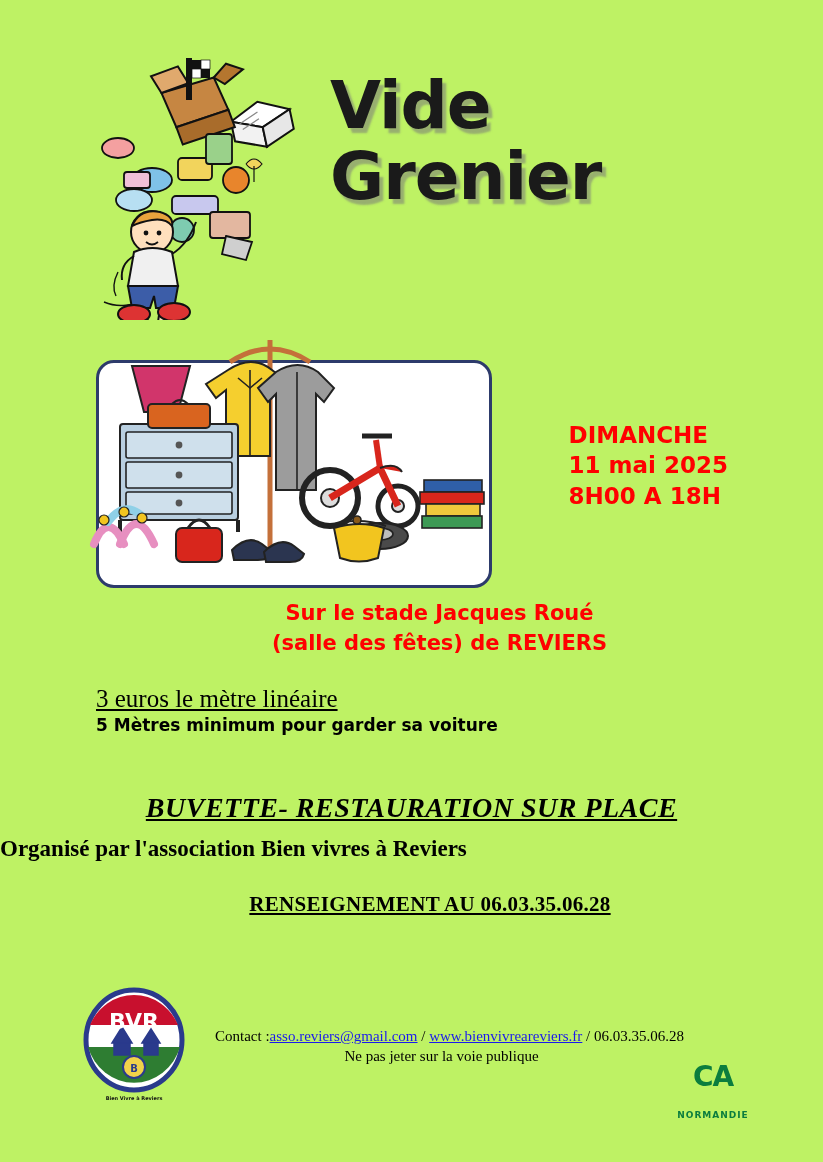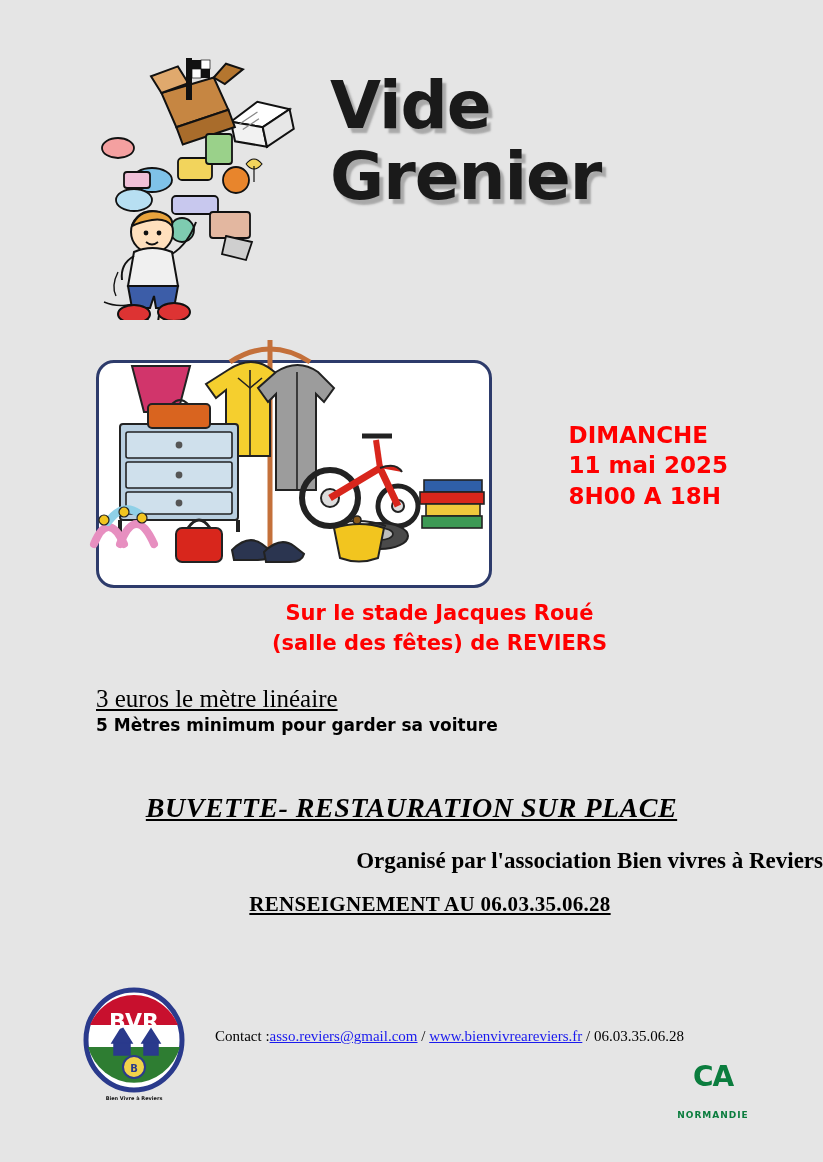--- a/index.html
+++ b/index.html
@@ -11,21 +11,21 @@
     width: 823px;
     height: 1162px;
     position: relative;
     font-family: "Liberation Serif", serif;
     color: #000;
     overflow: hidden;
   }
   .poster {
     position: absolute;
     inset: 0;
-    background: #e5e5e5;
+    background: #bef264;
   }
 
   
   .title-block {
     position: absolute;
     left: 330px;
     top: 70px;
     width: 420px;
     text-align: left;
   }
@@ -128,25 +128,24 @@
     font-weight: bold;
     font-size: 28px;
     text-decoration: underline;
     letter-spacing: 0.5px;
     margin-top: 20px;
   }
   .organise {
     position: absolute;
     left: 0; right: 0;
     top: 836px;
-    text-align: right;
+    text-align: left;
     font-family: "Liberation Serif", serif;
     font-weight: bold;
     font-size: 23px;
-    margin-top: 12px;
   }
   .renseignement {
     position: absolute;
     left: 0; right: 0;
     top: 892px;
     text-align: center;
     font-family: "Liberation Serif", serif;
     font-weight: bold;
     font-size: 21px;
     text-decoration: underline;
@@ -436,19 +435,20 @@
 
       <circle cx="54" cy="82" r="11" fill="#f1d24a" stroke="#2a3a8c" stroke-width="2"></circle>
       <text x="54" y="87" text-anchor="middle" font-family="DejaVu Sans, sans-serif" font-size="10" font-weight="bold" fill="#2a3a8c">B</text>
     </svg>
     <div class="caption">Bien Vivre à Reviers</div>
   </div>
 
   <div class="contact-line">
     <span class="plain">Contact :</span><span class="lnk">asso.reviers@gmail.com</span><span class="plain"> / </span><span class="lnk">www.bienvivreareviers.fr</span><span class="plain"> / </span><span class="plain">06.03.35.06.28</span>
   </div>
+  <div class="notice-line">Ne pas jeter sur la voie publique</div>
 
   <div class="bank-logo">
     <div class="ca-mark">CA</div>
     <div class="ca-name">NORMANDIE</div>
   </div>
 
 </div>
 
 </body></html>

